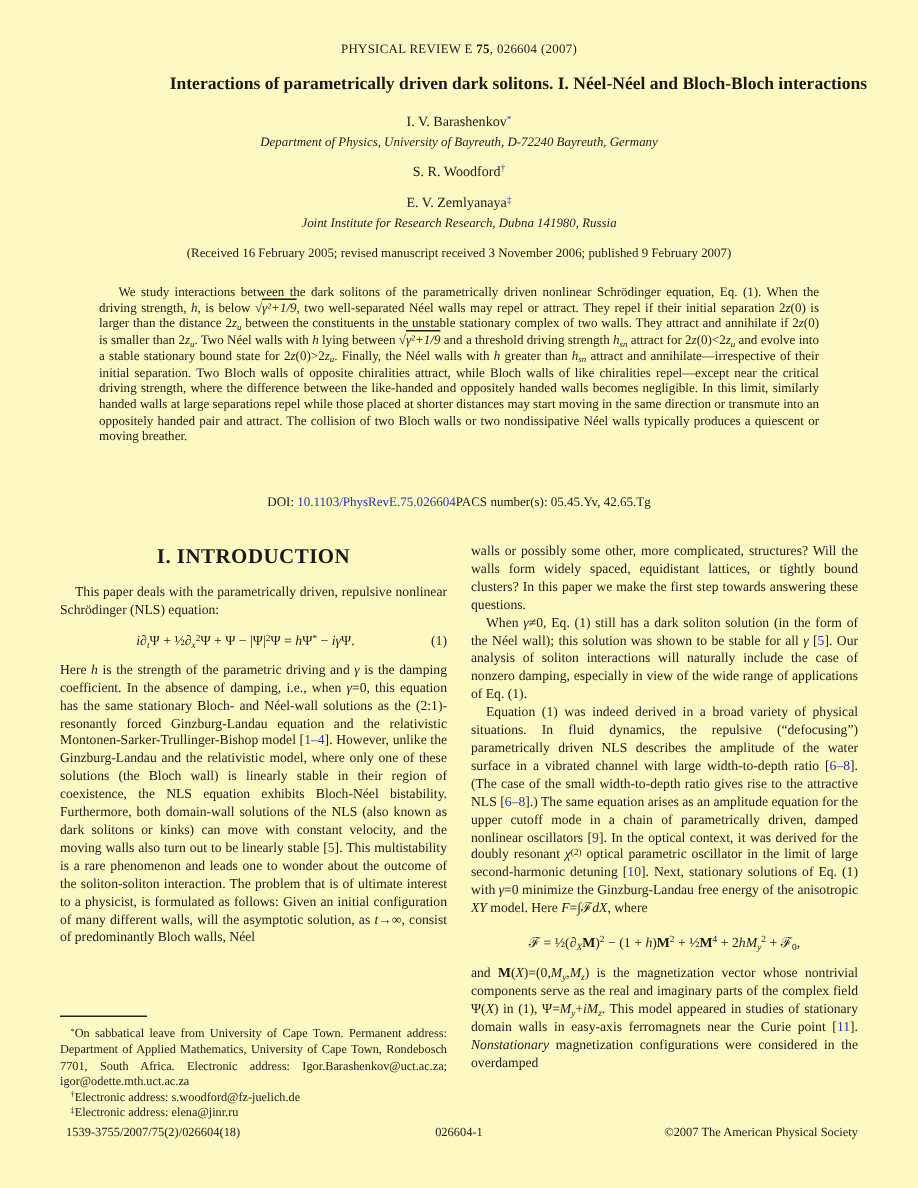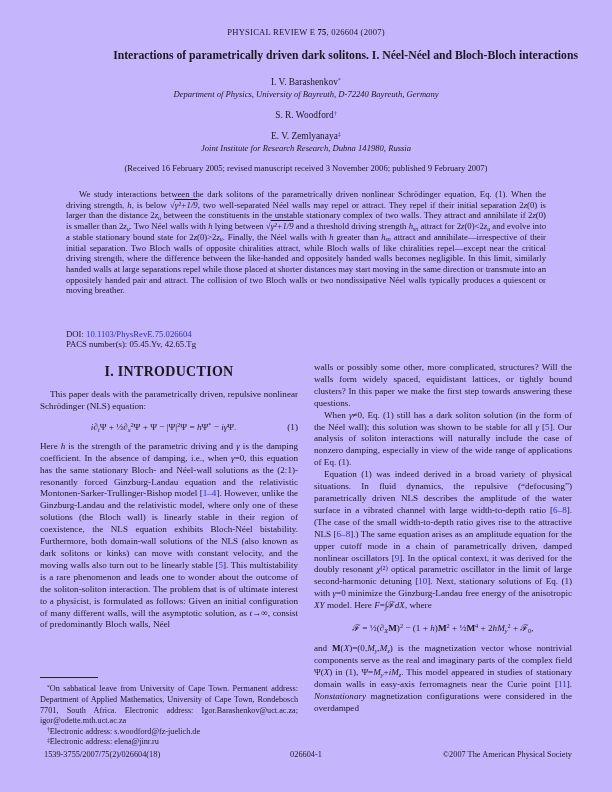--- a/index.html
+++ b/index.html
@@ -1,29 +1,29 @@
 <!DOCTYPE html>
 <html><head>
 <meta charset="utf-8">
 <style>
   html,body { margin:0; padding:0; background:#888; }
   .page {
     position:relative; width:612px; height:792px; margin:0 auto;
-    background:#c4b5fd; overflow:hidden;
+    background:#fef9c3; overflow:hidden;
     font-family:"Liberation Serif","DejaVu Serif",serif; color:#1a1a1a;
   }
   .jline { position:absolute; top:27px; left:0; right:0; text-align:center; font-size:8.6px; letter-spacing:0.2px; }
   .title { position:absolute; top:49px; left:34px; right:34px; text-align:right; font-size:11.7px; font-weight:bold; line-height:14px; margin:0; }
   .authors { position:absolute; top:76px; left:40px; right:40px; text-align:center; }
   .author-block { margin-bottom:9px; }
   .aname { font-size:9.4px; line-height:12px; }
   .affil { font-style:italic; font-size:8.6px; line-height:11px; margin-top:1px; }
   .received { font-size:8.6px; margin-top:3px; }
   .abstract { position:absolute; top:189px; left:66px; width:480px; font-size:8.7px; line-height:10.7px; text-indent:13px; }
-  .meta-row { position:absolute; top:329px; left:66px; width:480px; display:flex; justify-content:flex-start; font-size:8.7px;flex-direction:column; }
+  .meta-row { position:absolute; top:329px; left:66px; width:480px; display:flex; justify-content:center; font-size:8.7px; }
   .col { position:absolute; top:362px; width:258px; }
   .col-left { left:40px; height:386px; }
   .col-right { left:314px; height:386px; }
   .sec { text-align:center; font-size:14px; font-weight:bold; letter-spacing:0.3px; margin:2px 0 9px 0; }
   .body { font-size:9.1px; line-height:11.9px; margin:0; }
   .indent { text-indent:10px; }
   .just { text-align:justify; }
   .eqrow { display:flex; align-items:center; margin:9px 0; font-size:9.2px; }
   .eqrow .eq { flex:1; text-align:center; }
   .eqrow.centered { justify-content:center; }

